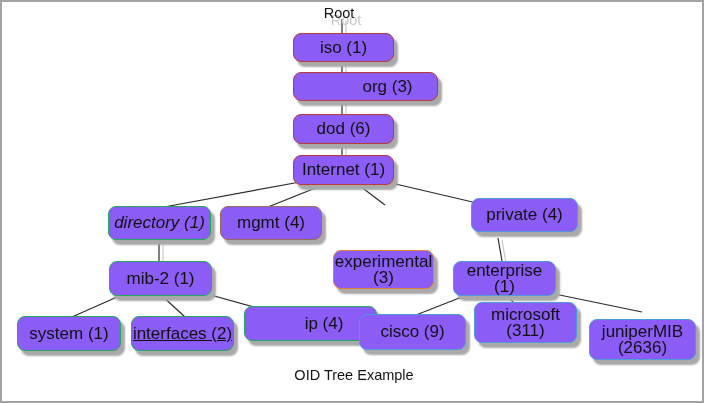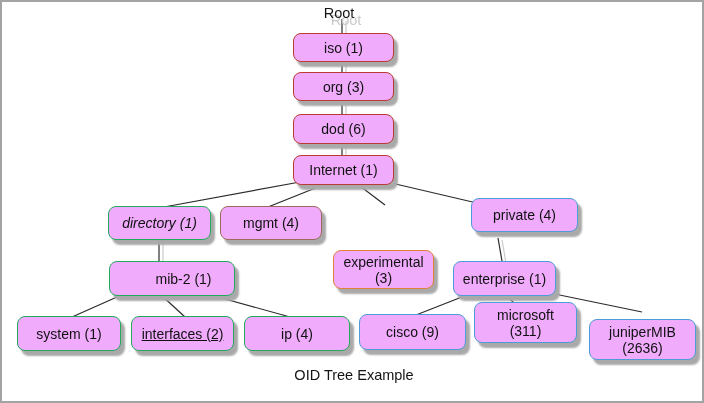--- a/index.html
+++ b/index.html
@@ -4,46 +4,46 @@
 <style>
   html,body { margin:0; padding:0; background:#fff; }
   .canvas {
     position:relative; width:704px; height:403px;
     box-sizing:border-box; border:2px solid #a3a3a3;
     background:#ffffff; overflow:hidden;
     font-family:"Liberation Sans", sans-serif;
   }
   .edges { position:absolute; left:0; top:0; z-index:1; }
   .node {
-    position:absolute; z-index:2; background:#f0abfc;
+    position:absolute; z-index:2; background:#8b5cf6;
     border:1.5px solid #000; border-radius:8px;
     display:flex; flex-direction:column; align-items:center; justify-content:center;
-    font-size:14px; line-height:16px; color:#111;
+    font-size:17px; line-height:16px; color:#111;
     box-shadow:4px 5px 2px #a9a9a9; text-align:center;
   }
   .red    { border-color:#bb3a33; }
   .green  { border-color:#22aa5c; }
   .blue   { border-color:#4d9bd8; }
   .orange { border-color:#e0813a; }
   .brown  { border-color:#9c6a59; }
 
   
   .n-iso        { left:291px; top:31px;  width:99px;  height:27px; }
-  .n-org        { left:291px; top:70px;  width:99px;  height:27px; }
+  .n-org        { left:291px; top:70px;  width:99px;  height:27px;padding-left:44px; }
   .n-dod        { left:291px; top:112px; width:99px;  height:28px; }
   .n-internet   { left:291px; top:153px; width:99px;  height:28px; }
   .n-directory  { left:106px; top:204px; width:101px; height:32px;font-style:italic; }
   .n-mgmt       { left:218px; top:204px; width:100px; height:32px; }
   .n-experimental{ left:331px; top:202px; width:99px; height:37px;margin-top:46px; }
   .n-private    { left:441px; top:196px; width:105px; height:32px;margin-left:28px; }
-  .n-mib2       { left:107px; top:259px; width:101px; height:33px;padding-left:23px; }
+  .n-mib2       { left:107px; top:259px; width:101px; height:33px; }
   .n-enterprise { left:451px; top:259px; width:101px; height:33px; }
   .n-system     { left:15px;  top:314px; width:102px; height:33px; }
   .n-interfaces { left:129px; top:314px; width:101px; height:33px;text-decoration:underline; }
-  .n-ip         { left:242px; top:314px; width:104px; height:33px; }
+  .n-ip         { left:242px; top:304px; width:104px; height:33px;padding-left:27px; }
   .n-cisco      { left:357px; top:312px; width:105px; height:34px; }
   .n-microsoft  { left:472px; top:300px; width:101px; height:39px; }
   .n-junipermib { left:587px; top:317px; width:105px; height:39px; }
 
   .root-label {
     position:absolute; left:306px; top:3px; width:62px; z-index:3;
     text-align:center; font-size:14.5px; color:#141414;
   }
   .root-ghost {
     position:absolute; left:313px; top:10px; width:62px; z-index:1;

